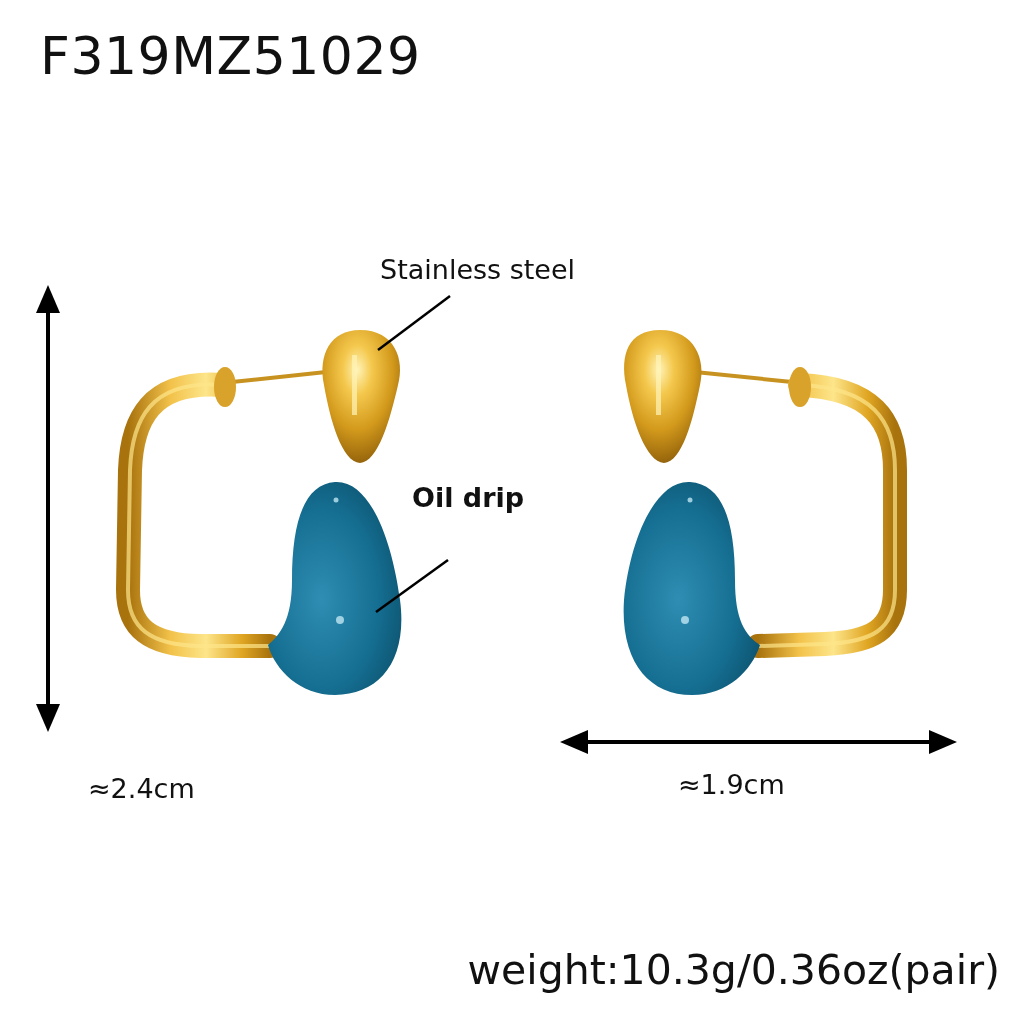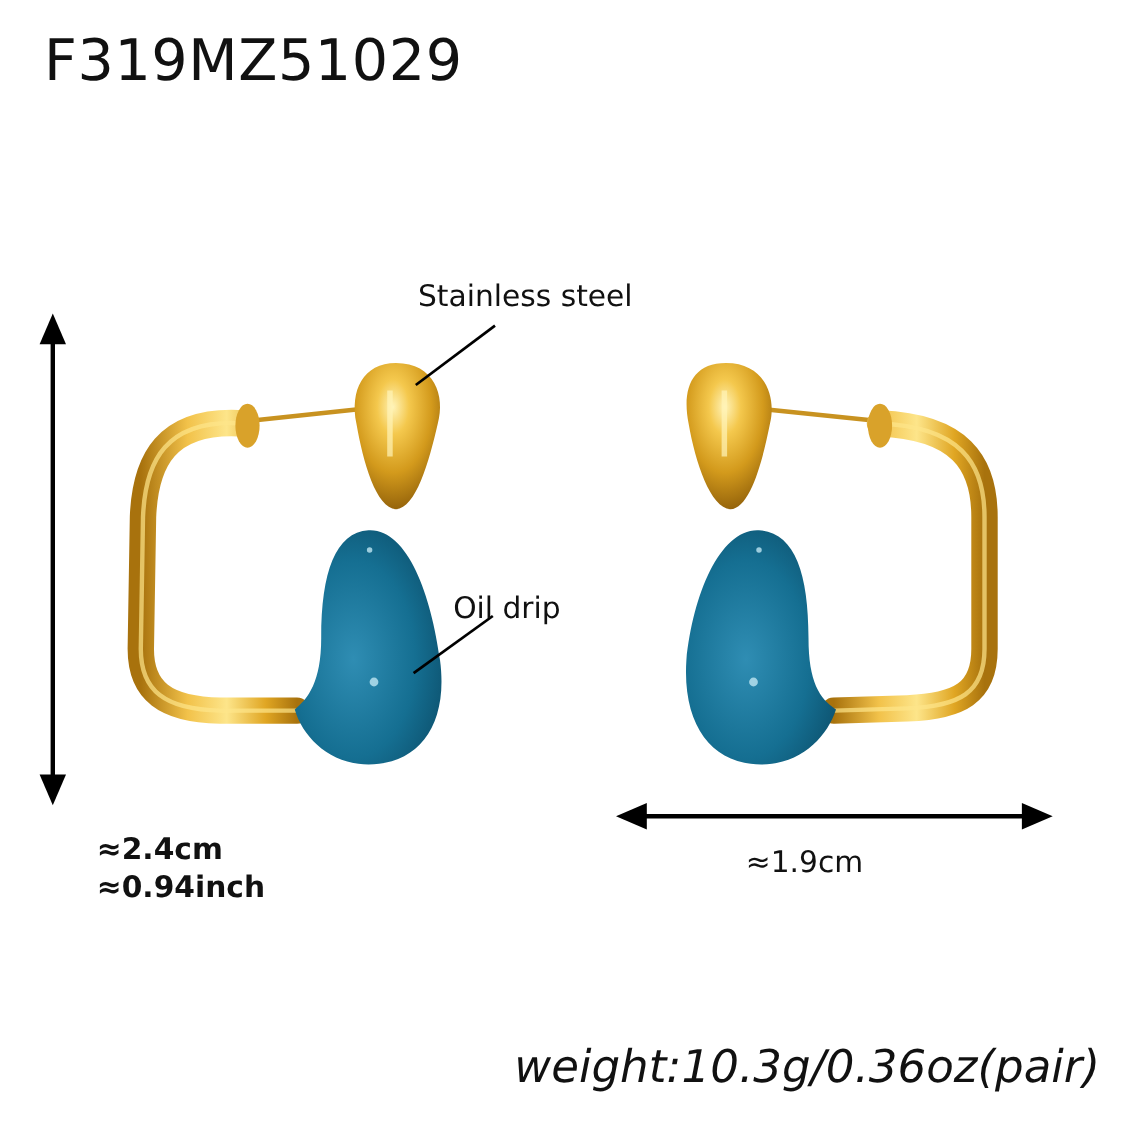--- a/index.html
+++ b/index.html
@@ -2,21 +2,21 @@
 <html><head>
 <meta charset="utf-8">
 <style>
   html, body { margin: 0; padding: 0; background: #ffffff; }
   body { width: 1024px; height: 1024px; position: relative; overflow: hidden;
          font-family: "DejaVu Sans", "Liberation Sans", sans-serif; color: #111; }
   .abs { position: absolute; }
   .sku { left: 40px; top: 30px; font-size: 52px; letter-spacing: 0.5px; line-height: 1; }
   .label { font-size: 27px; line-height: 1; white-space: nowrap; }
   .dim { font-size: 27px; line-height: 34px; white-space: nowrap; }
-  .weight { right: 24px; top: 950px; font-size: 41px; line-height: 1; white-space: nowrap; font-style: italic; }
+  .weight { right: 24px; top: 950px; font-size: 41px; line-height: 1; white-space: nowrap; }
   svg.full { position: absolute; left: 0; top: 0; }
 </style>
 </head>
 <body>
 
 <div class="abs sku">F319MZ51029</div>
 
 <svg class="full" width="1024" height="1024" viewBox="0 0 1024 1024">
   <defs>
     <linearGradient id="goldTube" x1="0" y1="0" x2="1" y2="0">
@@ -78,24 +78,23 @@
     <path d="M 690 482 C 722 484 735 520 735 580 C 735 620 745 635 760 645 C 752 670 728 695 692 695 C 648 695 620 660 624 600 C 630 540 655 480 690 482 Z" fill="url(#blueDrop)"></path>
     <circle cx="685" cy="620" r="4" fill="#bfe6f3" opacity="0.8"></circle>
     <circle cx="690" cy="500" r="2.5" fill="#bfe6f3" opacity="0.8"></circle>
   </g>
 
   <line x1="450" y1="296" x2="378" y2="350" stroke="#000" stroke-width="2.5"></line>
   <line x1="448" y1="560" x2="376" y2="612" stroke="#000" stroke-width="2.5"></line>
 </svg>
 
 <div class="abs label" style="left:380px; top:256px;">Stainless steel</div>
-<div class="abs label" style="left:412px; top:540px;">Oil drip</div>
+<div class="abs label" style="left:412px; top:484px;font-weight:bold;">Oil drip</div>
 
-<div class="abs" style="left:88px; top:756px;font-weight:bold;">
+<div class="abs" style="left:88px; top:772px;">
   <div class="dim">≈2.4cm</div>
-  <div class="dim">≈0.94inch</div>
 </div>
 
 <div class="abs" style="left:678px; top:768px;">
   <div class="dim">≈1.9cm</div>
 </div>
 
 <div class="abs weight">weight:10.3g/0.36oz(pair)</div>
 
 </body></html>

